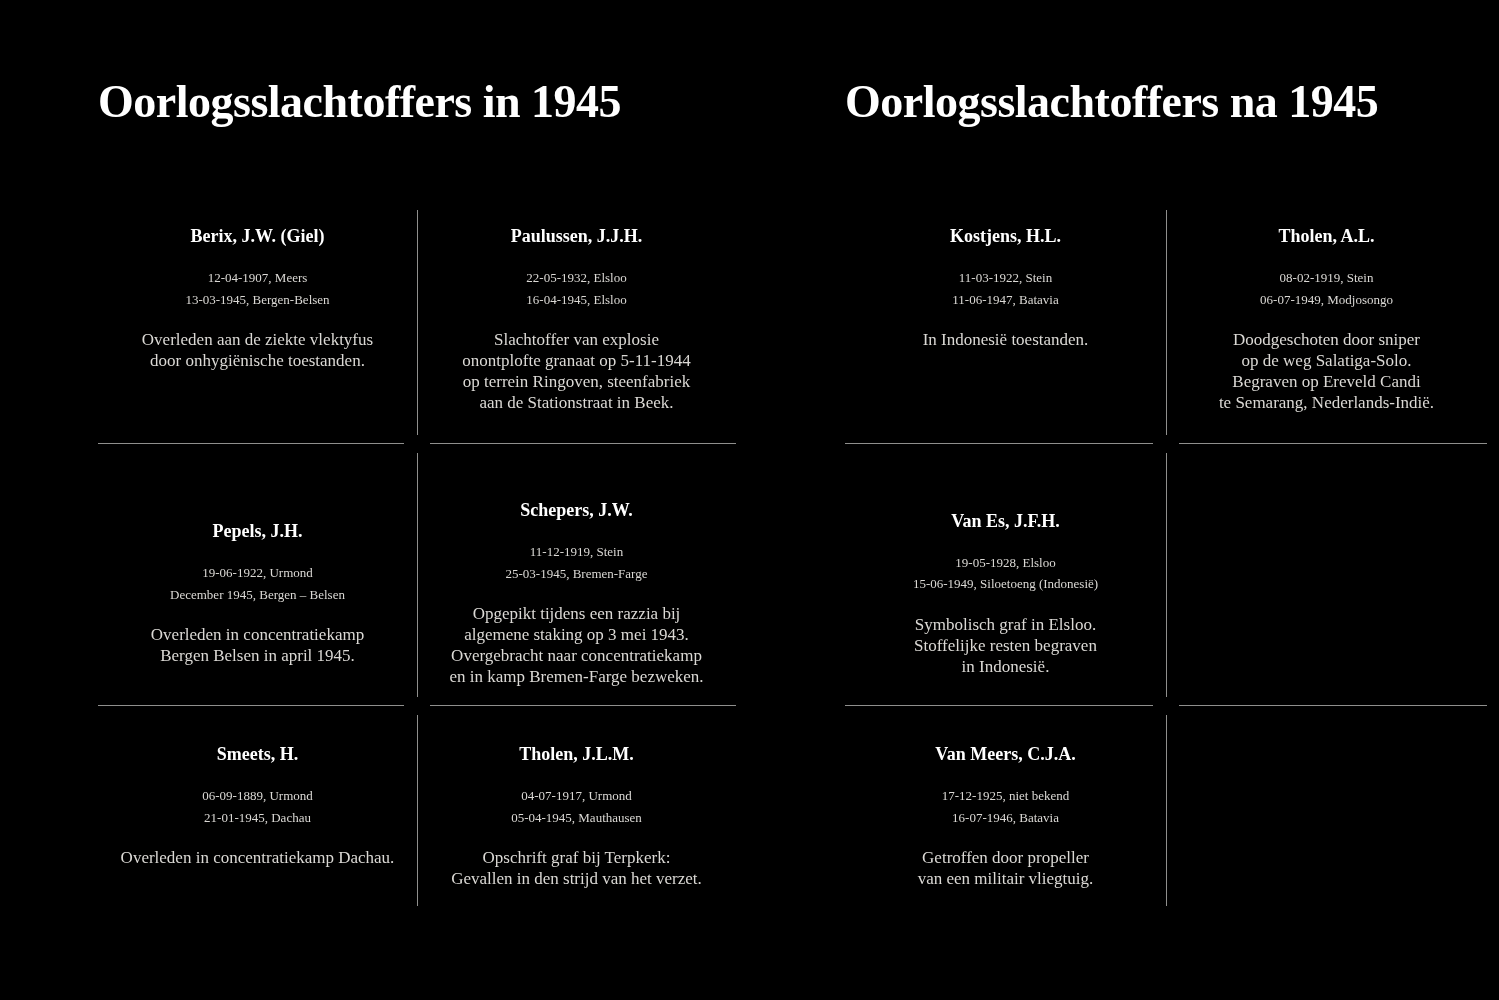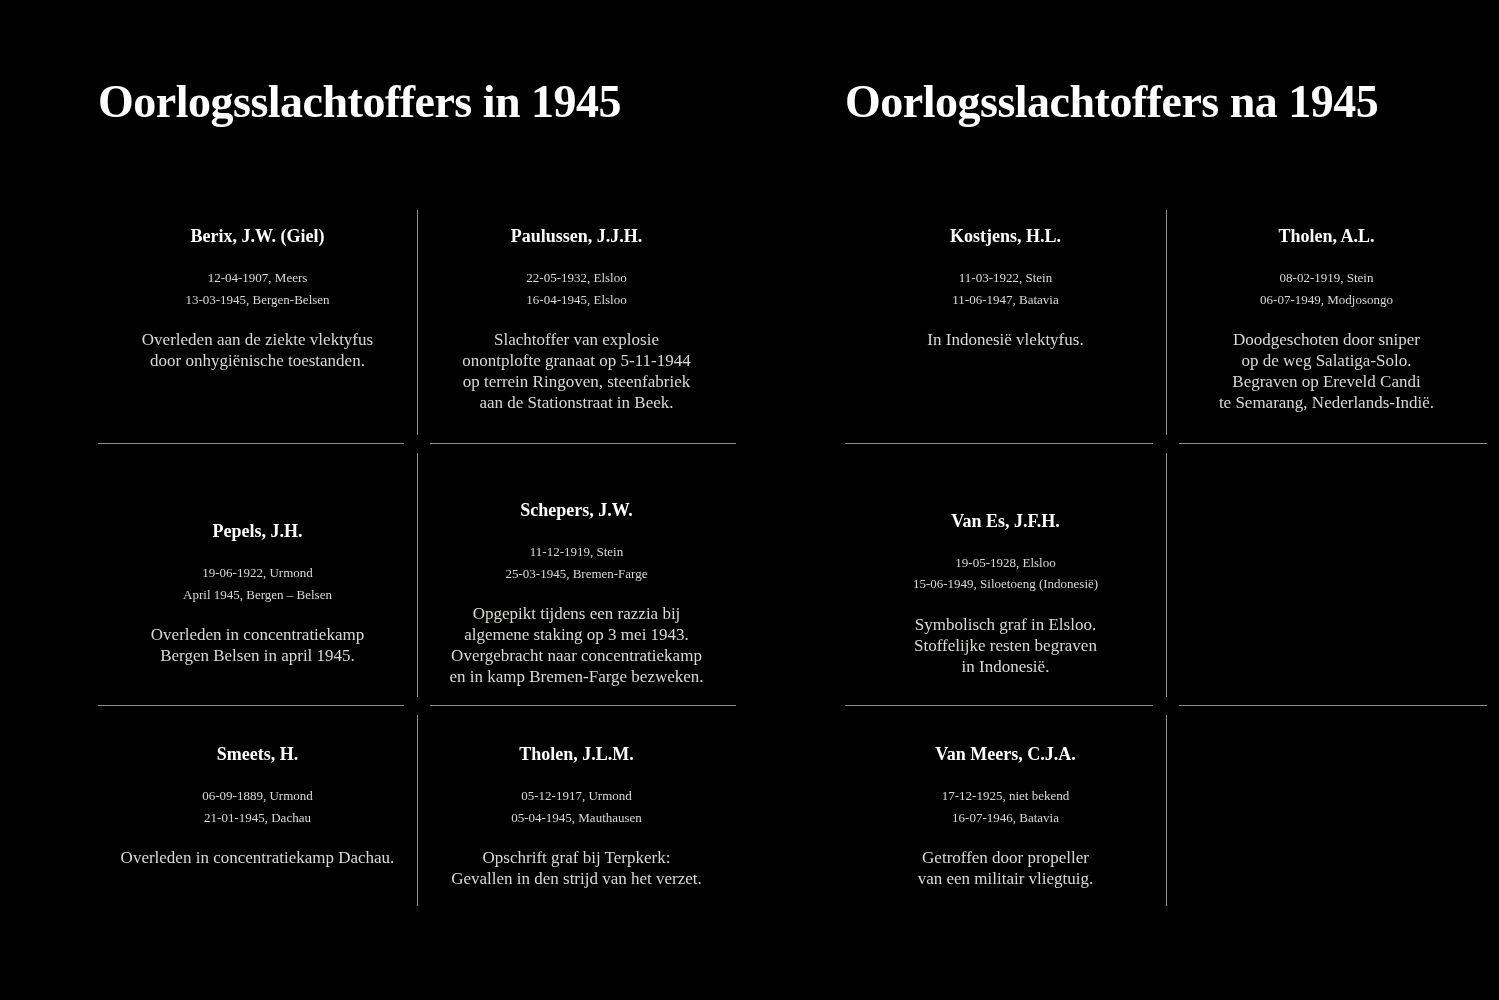--- a/index.html
+++ b/index.html
@@ -95,21 +95,21 @@
         <span class="seg"></span>
           <span class="mid"></span>
           <span class="seg"></span>
       </div>
 
       <div class="row r2">
         <div class="cell">
           <div class="victim-name">Pepels, J.H.</div>
           <div class="dates">
             <div>19-06-1922, Urmond</div>
-            <div>April 1945, Bergen – Belsen</div>
+            <div>December 1945, Bergen – Belsen</div>
           </div>
           <div class="desc">Overleden in concentratiekamp
 Bergen Belsen in april 1945.</div>
         </div>
         <div class="vline"></div>
         <div class="cell">
           <div class="victim-name">Schepers, J.W.</div>
           <div class="dates">
             <div>11-12-1919, Stein</div>
             <div>25-03-1945, Bremen-Farge</div>
@@ -133,21 +133,21 @@
           <div class="dates">
             <div>06-09-1889, Urmond</div>
             <div>21-01-1945, Dachau</div>
           </div>
           <div class="desc">Overleden in concentratiekamp Dachau.</div>
         </div>
         <div class="vline"></div>
         <div class="cell">
           <div class="victim-name">Tholen, J.L.M.</div>
           <div class="dates">
-            <div>05-12-1917, Urmond</div>
+            <div>04-07-1917, Urmond</div>
             <div>05-04-1945, Mauthausen</div>
           </div>
           <div class="desc">Opschrift graf bij Terpkerk:
 Gevallen in den strijd van het verzet.</div>
         </div>
       </div>
 
     </div>
   </section>
 
@@ -155,21 +155,21 @@
     <h1 class="section-title">Oorlogsslachtoffers na 1945</h1>
     <div class="grid">
 
       <div class="row r1">
         <div class="cell">
           <div class="victim-name">Kostjens, H.L.</div>
           <div class="dates">
             <div>11-03-1922, Stein</div>
             <div>11-06-1947, Batavia</div>
           </div>
-          <div class="desc">In Indonesië vlektyfus.</div>
+          <div class="desc">In Indonesië toestanden.</div>
         </div>
         <div class="vline"></div>
         <div class="cell">
           <div class="victim-name">Tholen, A.L.</div>
           <div class="dates">
             <div>08-02-1919, Stein</div>
             <div>06-07-1949, Modjosongo</div>
           </div>
           <div class="desc">Doodgeschoten door sniper
 op de weg Salatiga-Solo.

